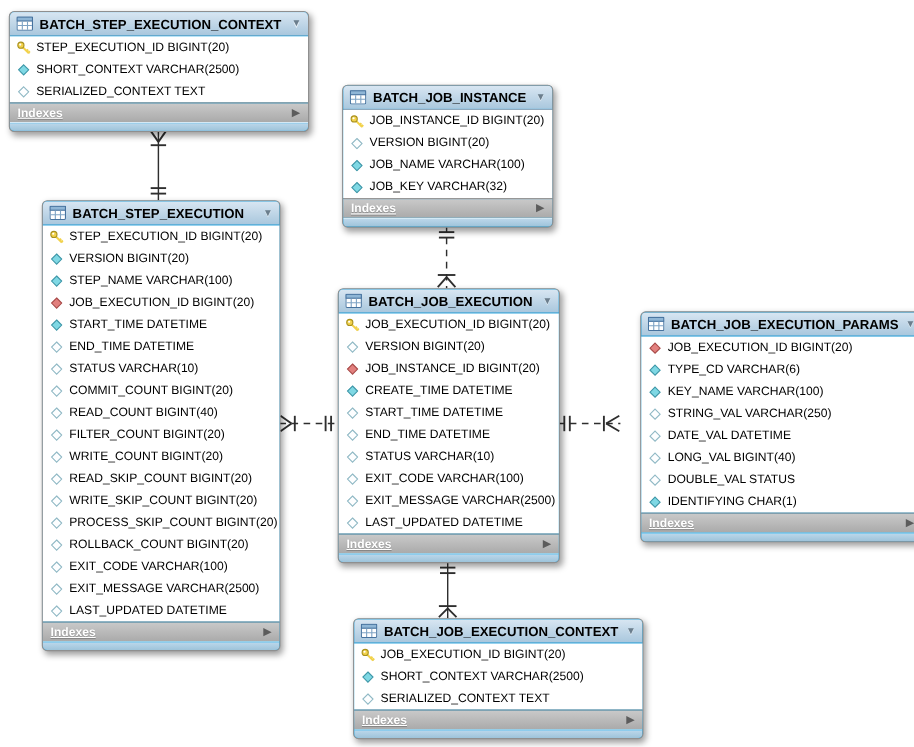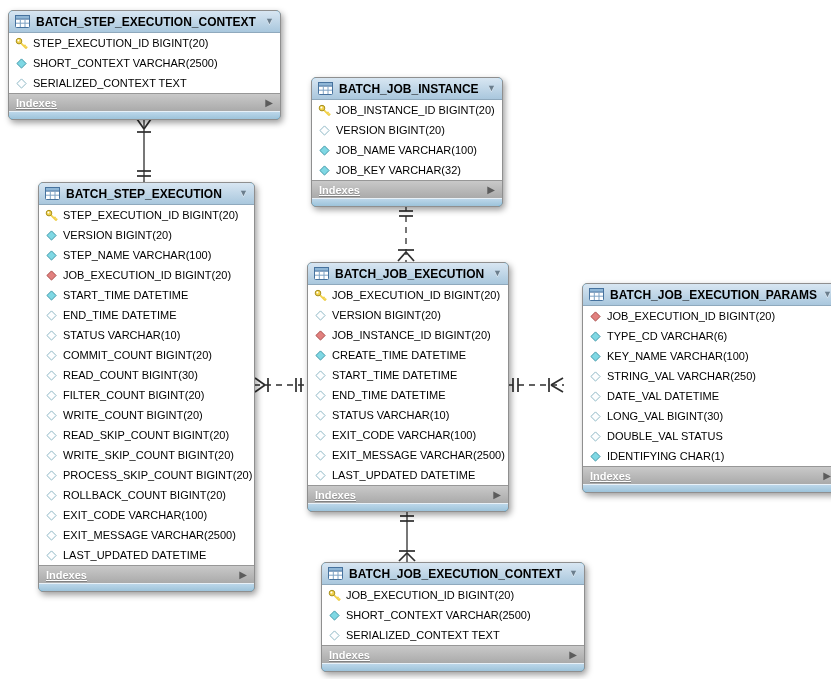--- a/index.html
+++ b/index.html
@@ -337,21 +337,21 @@
             </svg>
           </span>
     <span class="col-label">COMMIT_COUNT BIGINT(20)</span>
   </div>
         <div class="col-row">
     <span class="col-icon">
             <svg width="11" height="11" viewBox="0 0 11 11">
               <polygon class="d-hollow" points="5.5,0.9 10.1,5.5 5.5,10.1 0.9,5.5"></polygon>
             </svg>
           </span>
-    <span class="col-label">READ_COUNT BIGINT(30)</span>
+    <span class="col-label">READ_COUNT BIGINT(40)</span>
   </div>
         <div class="col-row">
     <span class="col-icon">
             <svg width="11" height="11" viewBox="0 0 11 11">
               <polygon class="d-hollow" points="5.5,0.9 10.1,5.5 5.5,10.1 0.9,5.5"></polygon>
             </svg>
           </span>
     <span class="col-label">FILTER_COUNT BIGINT(20)</span>
   </div>
         <div class="col-row">
@@ -584,21 +584,21 @@
             </svg>
           </span>
     <span class="col-label">DATE_VAL DATETIME</span>
   </div>
         <div class="col-row">
     <span class="col-icon">
             <svg width="11" height="11" viewBox="0 0 11 11">
               <polygon class="d-hollow" points="5.5,0.9 10.1,5.5 5.5,10.1 0.9,5.5"></polygon>
             </svg>
           </span>
-    <span class="col-label">LONG_VAL BIGINT(30)</span>
+    <span class="col-label">LONG_VAL BIGINT(40)</span>
   </div>
         <div class="col-row">
     <span class="col-icon">
             <svg width="11" height="11" viewBox="0 0 11 11">
               <polygon class="d-hollow" points="5.5,0.9 10.1,5.5 5.5,10.1 0.9,5.5"></polygon>
             </svg>
           </span>
     <span class="col-label">DOUBLE_VAL STATUS</span>
   </div>
         <div class="col-row">

